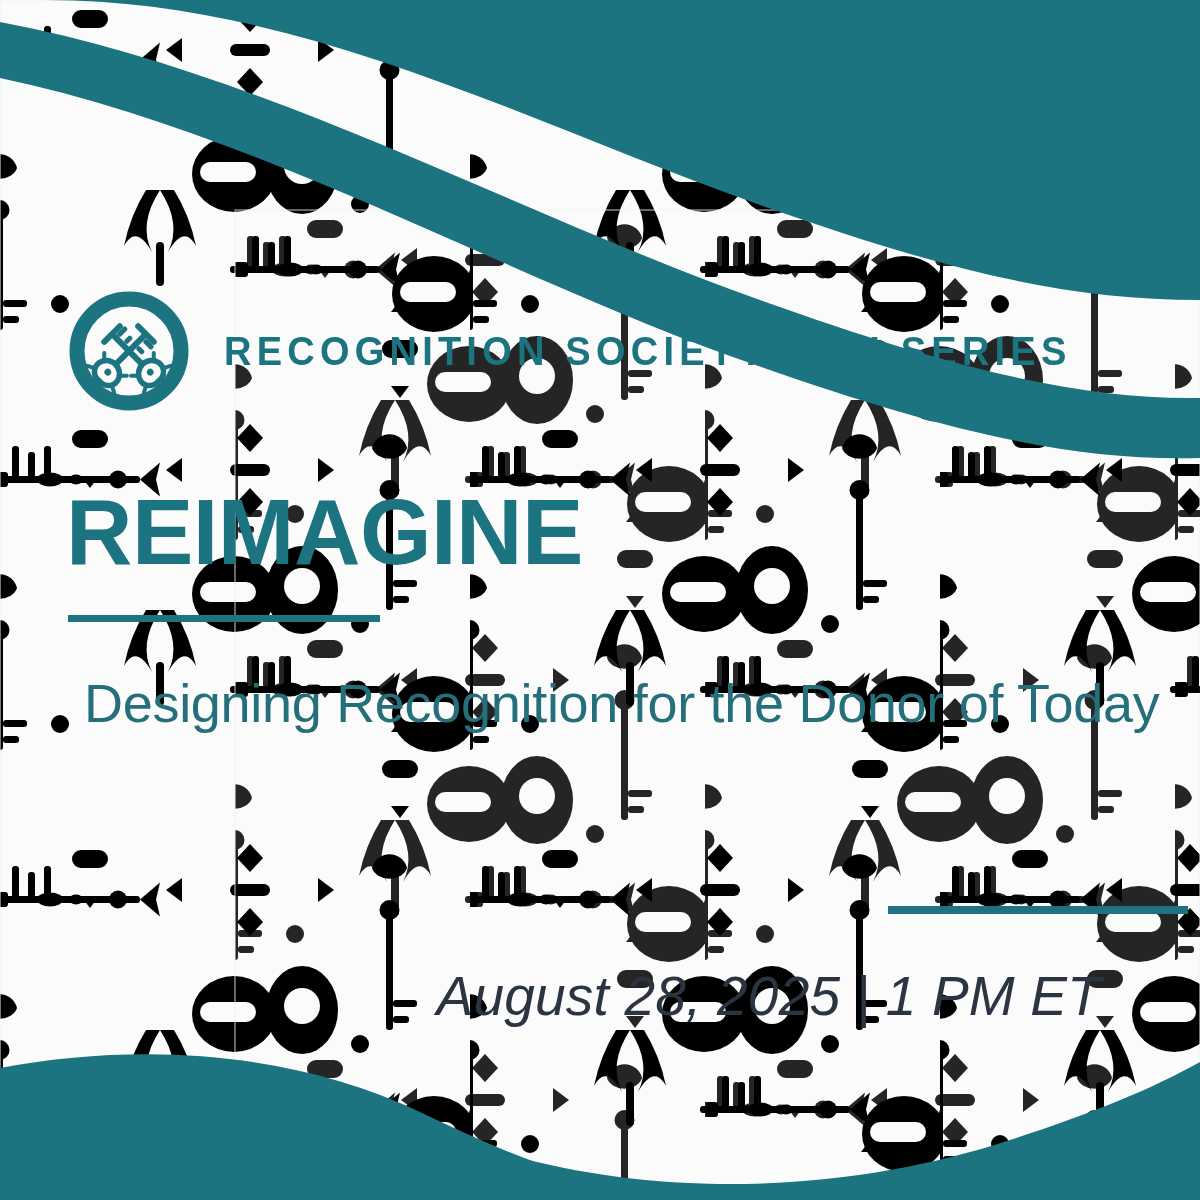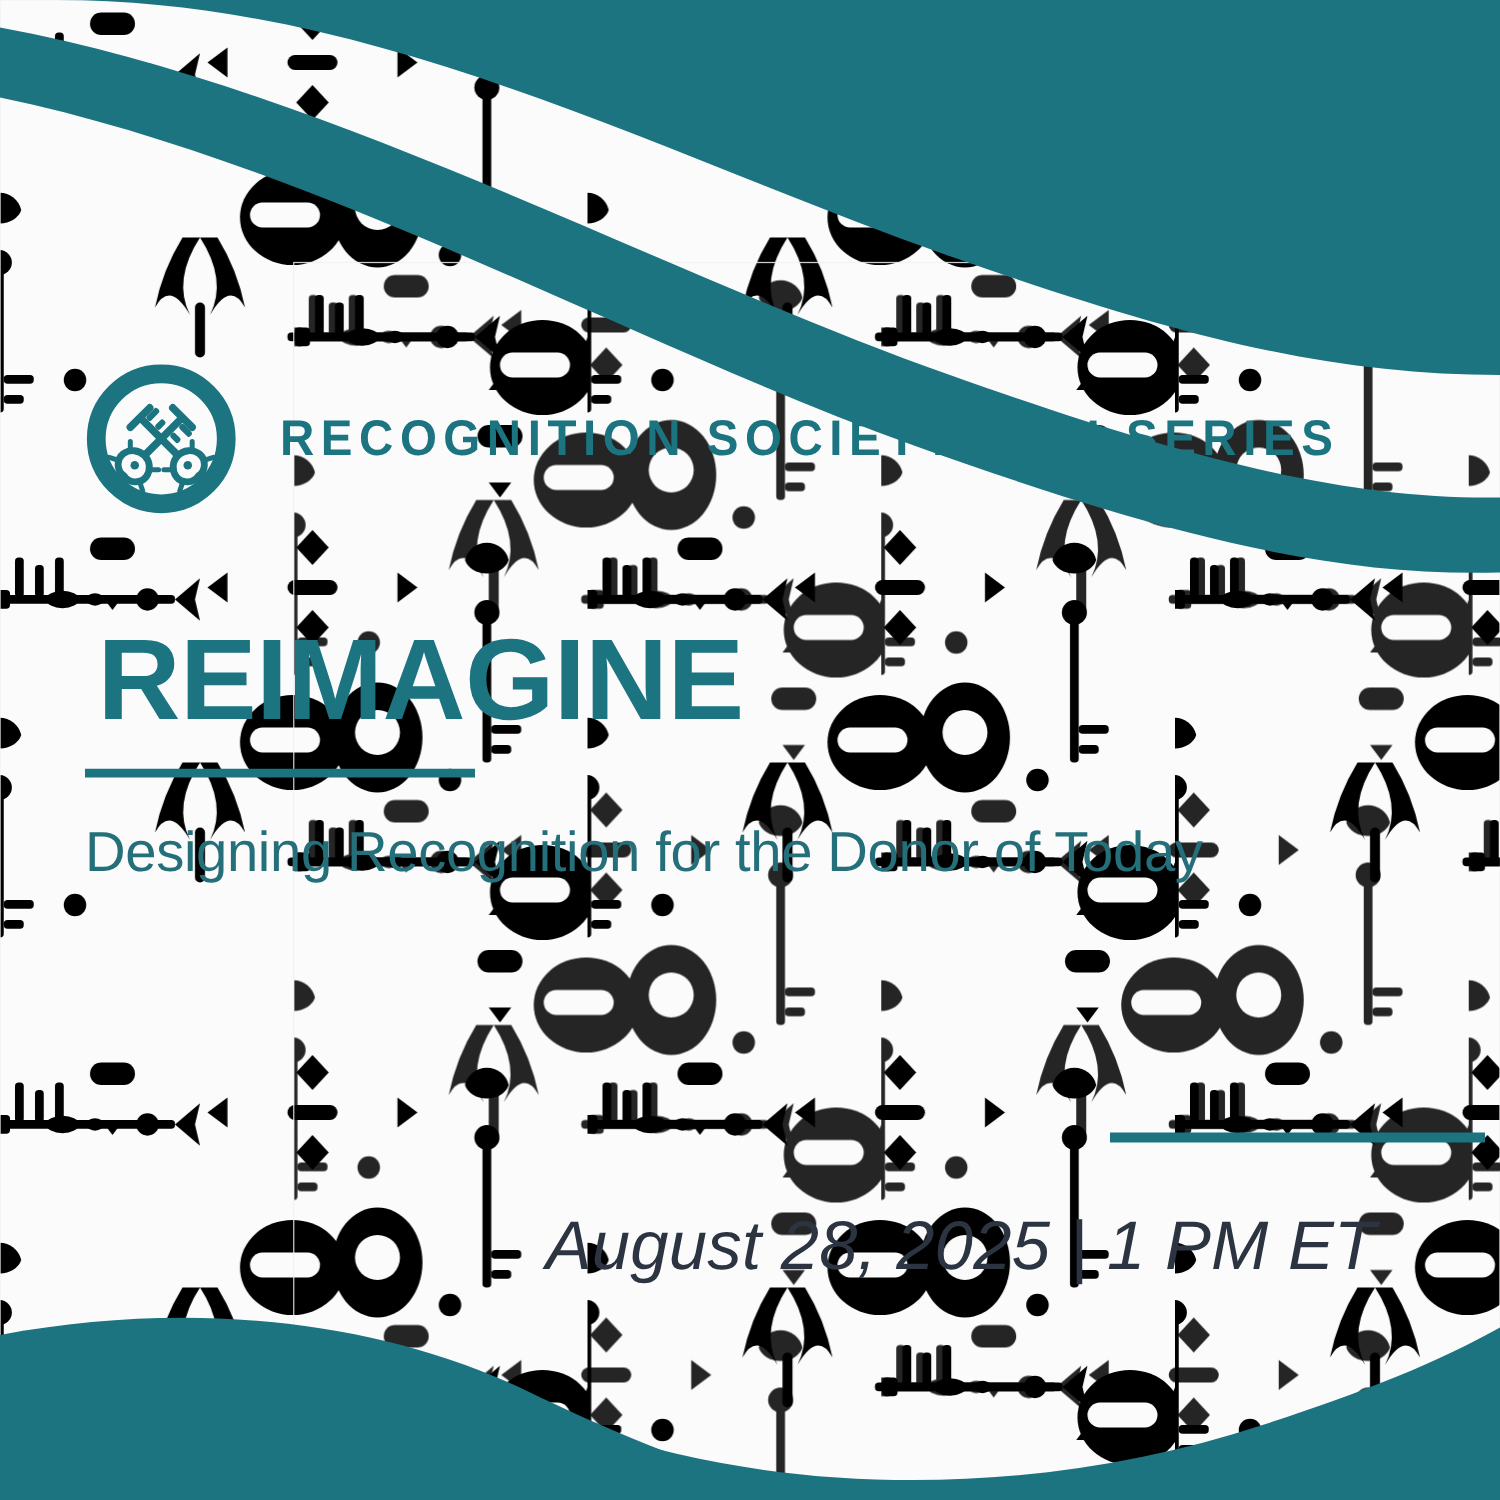--- a/index.html
+++ b/index.html
@@ -57,41 +57,41 @@
   
   .headline {
     position: absolute;
     left: 66px;
     top: 486px;
     font-size: 92px;
     font-weight: 700;
     letter-spacing: -0.5px;
     color: #1b7480;
     line-height: 1;
-    margin: 12px;
+    margin: 0;
   }
   .rule-title {
     position: absolute;
     left: 68px;
     top: 615px;
     width: 312px;
     height: 7px;
     background: #1b7480;
   }
   .subhead {
     position: absolute;
     left: 68px;
     top: 657px;
-    font-size: 45px;
+    font-size: 54px;
     font-weight: 400;
     color: #256f7b;
     line-height: 1.12;
     letter-spacing: -0.3px;
     white-space: nowrap;
-    margin: 0;
+    margin: 16px;
   }
 
   
   .rule-date {
     position: absolute;
     left: 888px;
     top: 906px;
     width: 300px;
     height: 8px;
     background: #1b7480;

